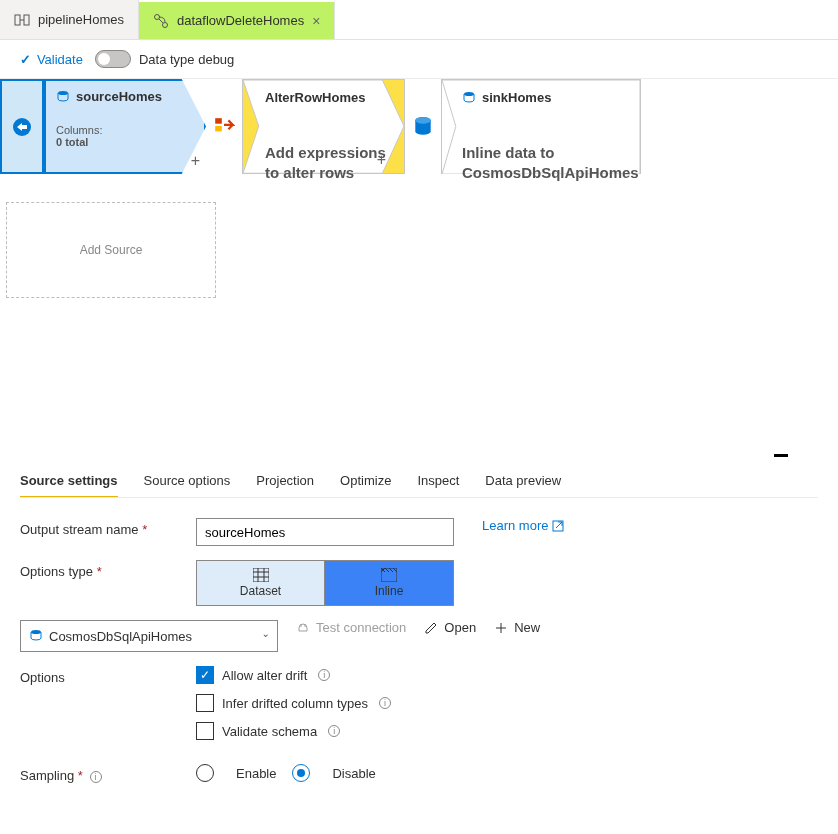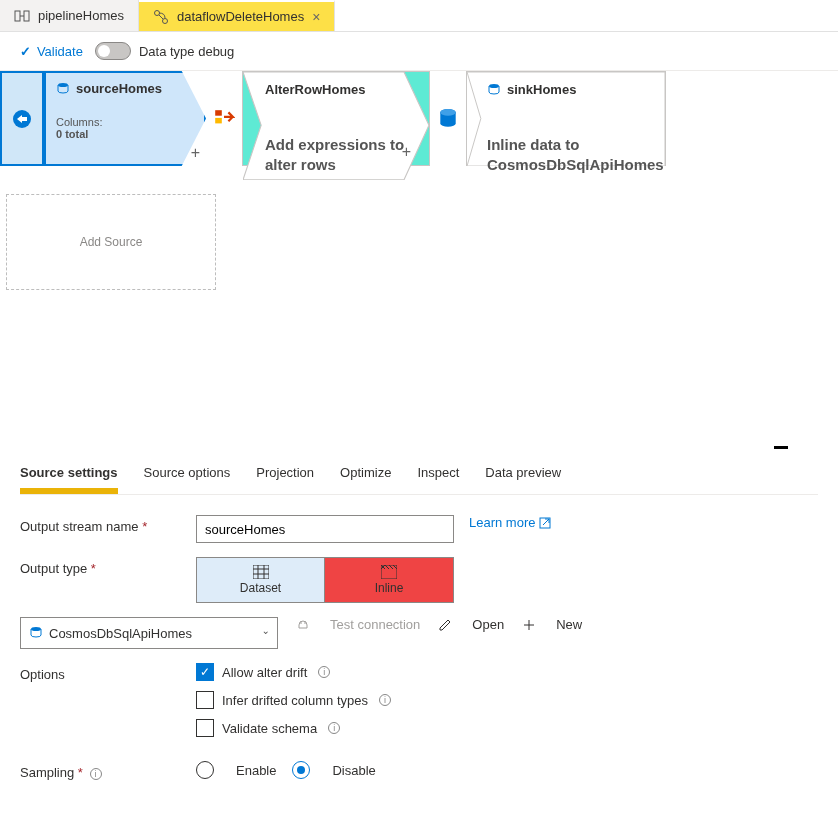--- a/index.html
+++ b/index.html
@@ -1,21 +1,21 @@
 <!DOCTYPE html>
 <html><head>
 <meta charset="utf-8">
 <style>
 * { box-sizing: border-box; margin: 0; padding: 0; font-family: "Segoe UI", Arial, sans-serif; }
 body { background: #fff; font-size: 13px; color: #323130; width: 838px; }
 
 
-.tabs { display: flex; height: 32px; border-bottom: 1px solid #e1e1e1; }
+.tabs { display: flex; height: 40px; border-bottom: 1px solid #e1e1e1; }
 .tab { display: flex; align-items: center; padding: 0 14px; gap: 8px; border-right: 1px solid #e1e1e1; cursor: pointer; background: #f3f2f1; }
-.tab.active { background: #fde047; border-top: 2px solid #fff; }
+.tab.active { background: #bef264; border-top: 2px solid #fff; }
 .tab .tab-icon { width: 16px; height: 16px; display: inline-flex; align-items: center; justify-content: center; }
 .tab .close { color: #666; font-size: 14px; }
 
 
 .toolbar { display: flex; align-items: center; gap: 12px; padding: 10px 20px; border-bottom: 1px solid #edebe9; }
 .validate { display: flex; align-items: center; gap: 6px; color: #0078d4; cursor: pointer; }
 .validate .check { color: #0078d4; font-weight: bold; }
 .debug-toggle { display: flex; align-items: center; gap: 8px; }
 .toggle-switch { width: 36px; height: 18px; background: #c8c6c4; border-radius: 9px; position: relative; cursor: pointer; border: 1px solid #8a8886; }
 .toggle-switch::after { content: ''; position: absolute; width: 12px; height: 12px; background: #fff; border-radius: 50%; top: 2px; left: 2px; }
@@ -32,53 +32,53 @@
 .node-title { display: flex; align-items: center; gap: 6px; font-weight: 600; font-size: 13px; margin-bottom: 20px; }
 .node-meta { font-size: 11px; color: #555; }
 .node-desc { font-size: 15px; color: #555; line-height: 1.3; font-weight: bold; }
 .plus-handle { position: absolute; bottom: 4px; right: 6px; font-size: 16px; color: #666; cursor: pointer; }
 
 .node-source { width: 162px; }
 .node-source .shape { position: absolute; inset: 0; background: #cfe6fa; border: 2px solid #0078d4; clip-path: polygon(0 0, 85% 0, 100% 50%, 85% 100%, 0 100%); }
 
 .mid-icon { width: 36px; display:flex; align-items:center; justify-content:center; }
 
-.node-plain { width: 188px; border: 1px solid #c8c6c4; background: #5eead4; position: relative; }
+.node-plain { width: 163px; border: 1px solid #c8c6c4; background: #fde047; position: relative; }
 .node-plain .border-svg { position:absolute; inset:0; }
 
 .node-sink { width: 200px; border: 1px solid #c8c6c4; background: #fff; position: relative; }
 
 .add-source { margin: 28px 0 0 6px; width: 210px; height: 96px; border: 1px dashed #bdbdbd; color: #8a8886; display: flex; align-items: center; justify-content: center; font-size: 12px; cursor: pointer; }
 
 .settings { padding: 14px 20px 30px; position: relative; }
 .panel-tabs { display: flex; gap: 26px; border-bottom: 1px solid #edebe9; margin-bottom: 20px; }
 .panel-tab { padding: 0 0 8px; color: #323130; cursor: pointer; }
-.panel-tab.active { font-weight: 600; border-bottom: 6px solid #eab308; }
+.panel-tab.active { font-weight: 600; border-bottom: 1px solid #eab308; }
 
 .form-row { display: flex; align-items: flex-start; margin-bottom: 14px; }
 .form-label { width: 176px; padding-top: 4px; }
 .req { color: #a4262c; }
 .info-icon { display:inline-block; width:12px; height:12px; border:1px solid #888; border-radius:50%; font-size:9px; line-height:10px; text-align:center; color:#888; margin-left:3px; }
 
 .text-input { width: 258px; height: 28px; border: 1px solid #8a8886; padding: 0 8px; font-size: 13px; }
-.learn-more { color: #0078d4; margin-left: 15px; display: inline-flex; align-items: center; gap: 4px; cursor: pointer; }
+.learn-more { color: #0078d4; margin-left: 28px; display: inline-flex; align-items: center; gap: 4px; cursor: pointer; }
 
 .seg-group { display: inline-flex; border: 1px solid #8a8886; height: 46px; }
 .seg-btn { width: 128px; display: flex; flex-direction: column; align-items: center; justify-content: center; gap: 2px; cursor: pointer; font-size: 12px; }
 .seg-btn.active { background: #deecf9; border-right:1px solid #8a8886; }
-.seg-btn:not(.active) { background:#ef4444; }
+.seg-btn:not(.active) { background:#3b82f6; }
 .seg-icon { width: 16px; height: 14px; }
 
 .select-wrap { position: relative; width: 258px; }
 .select { width: 258px; height: 32px; border: 1px solid #8a8886; padding: 0 24px 0 8px; display: flex; align-items: center; gap: 6px; cursor: pointer; background:#fff; }
 .select .chev { position: absolute; right: 8px; top: 8px; font-size: 10px; color: #555; }
 
 .ds-actions { display: inline-flex; align-items: center; gap: 18px; margin-left: 18px; color: #323130; }
 .ds-actions .disabled { color: #a19f9d; }
-.ds-actions span { display: inline-flex; align-items: center; gap: 20px; cursor: pointer; }
+.ds-actions span { display: inline-flex; align-items: center; gap: 6px; cursor: pointer; }
 
 .checkbox-row { display:flex; align-items:center; gap:8px; margin-bottom:10px; }
 .cb { width:18px; height:18px; border:1px solid #323130; display:inline-flex; align-items:center; justify-content:center; cursor:pointer; }
 .cb.checked { background:#0078d4; border-color:#0078d4; color:#fff; font-size:12px; }
 
 .radio-row { display:flex; align-items:center; gap:16px; }
 .radio { display:inline-flex; align-items:center; gap:22px; cursor:pointer; }
 .radio-dot { width:18px; height:18px; border:1px solid #323130; border-radius:50%; position:relative; }
 .radio.selected .radio-dot { border-color:#0078d4; }
 .radio.selected .radio-dot::after { content:''; position:absolute; inset:4px; background:#0078d4; border-radius:50%; }
@@ -223,21 +223,21 @@
       <span>Learn more</span>
       <svg width="12" height="12" viewBox="0 0 12 12">
           <rect x="1" y="1" width="10" height="10" fill="none" stroke="#0078d4"></rect>
           <path d="M4 8 L10 2 M6 2 h4 v4" fill="none" stroke="#0078d4"></path>
         </svg>
     </span>
   </div>
 
   <div class="form-row">
     <div class="form-label">
-      <span>Output type</span> <span class="req">*</span>
+      <span>Options type</span> <span class="req">*</span>
     </div>
     <div class="seg-group">
       <div class="seg-btn active">
         <svg class="seg-icon" viewBox="0 0 16 14">
             <rect x="0" y="0" width="16" height="14" fill="none" stroke="#323130"></rect>
             <line x1="0" y1="4" x2="16" y2="4" stroke="#323130"></line>
             <line x1="0" y1="9" x2="16" y2="9" stroke="#323130"></line>
             <line x1="5" y1="0" x2="5" y2="14" stroke="#323130"></line>
             <line x1="11" y1="0" x2="11" y2="14" stroke="#323130"></line>
           </svg>

